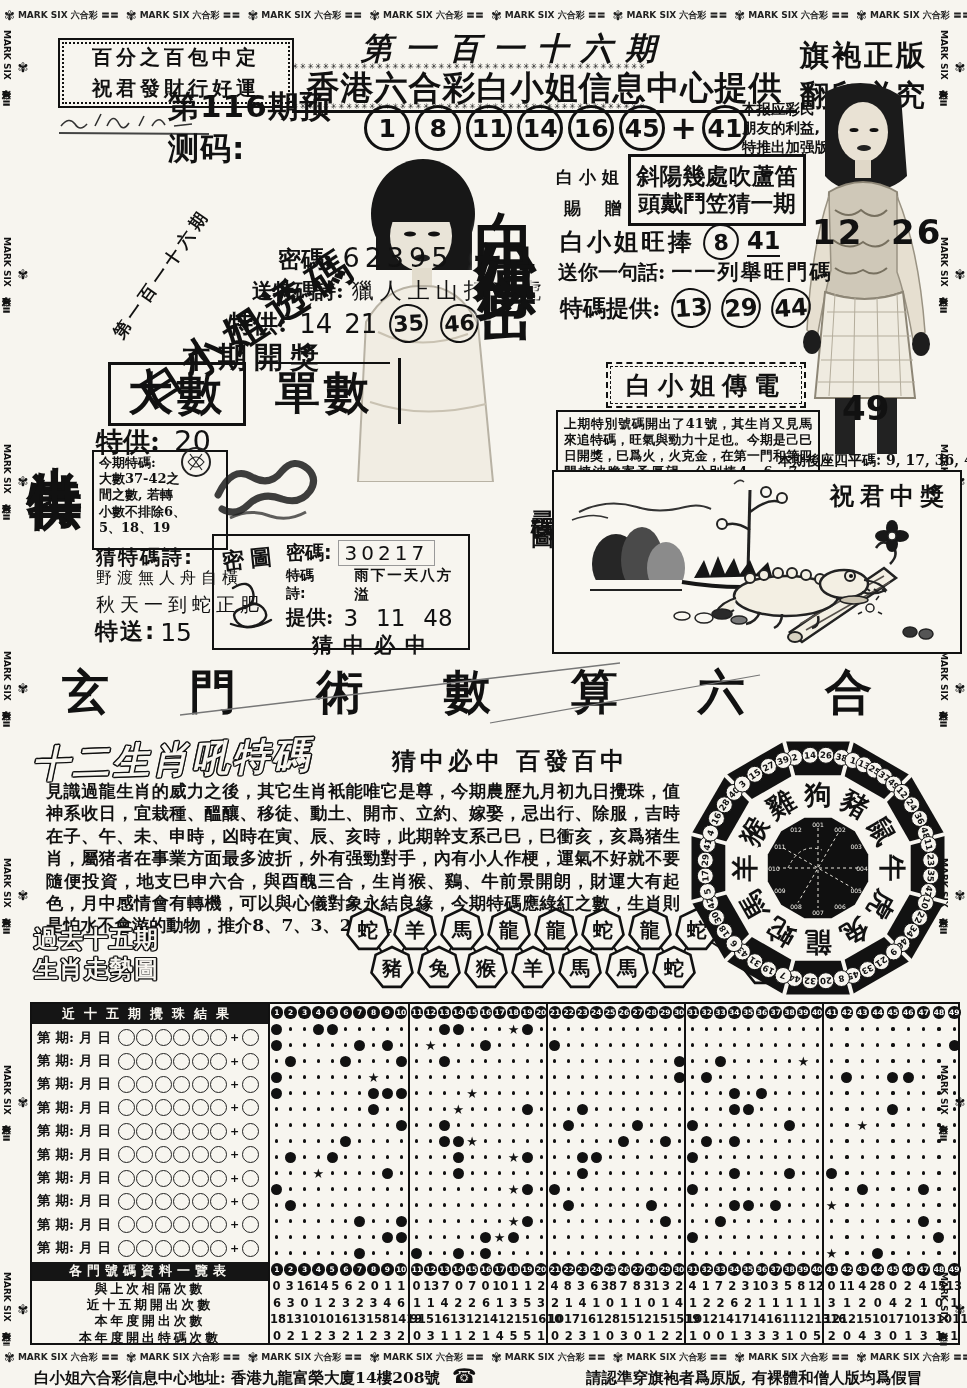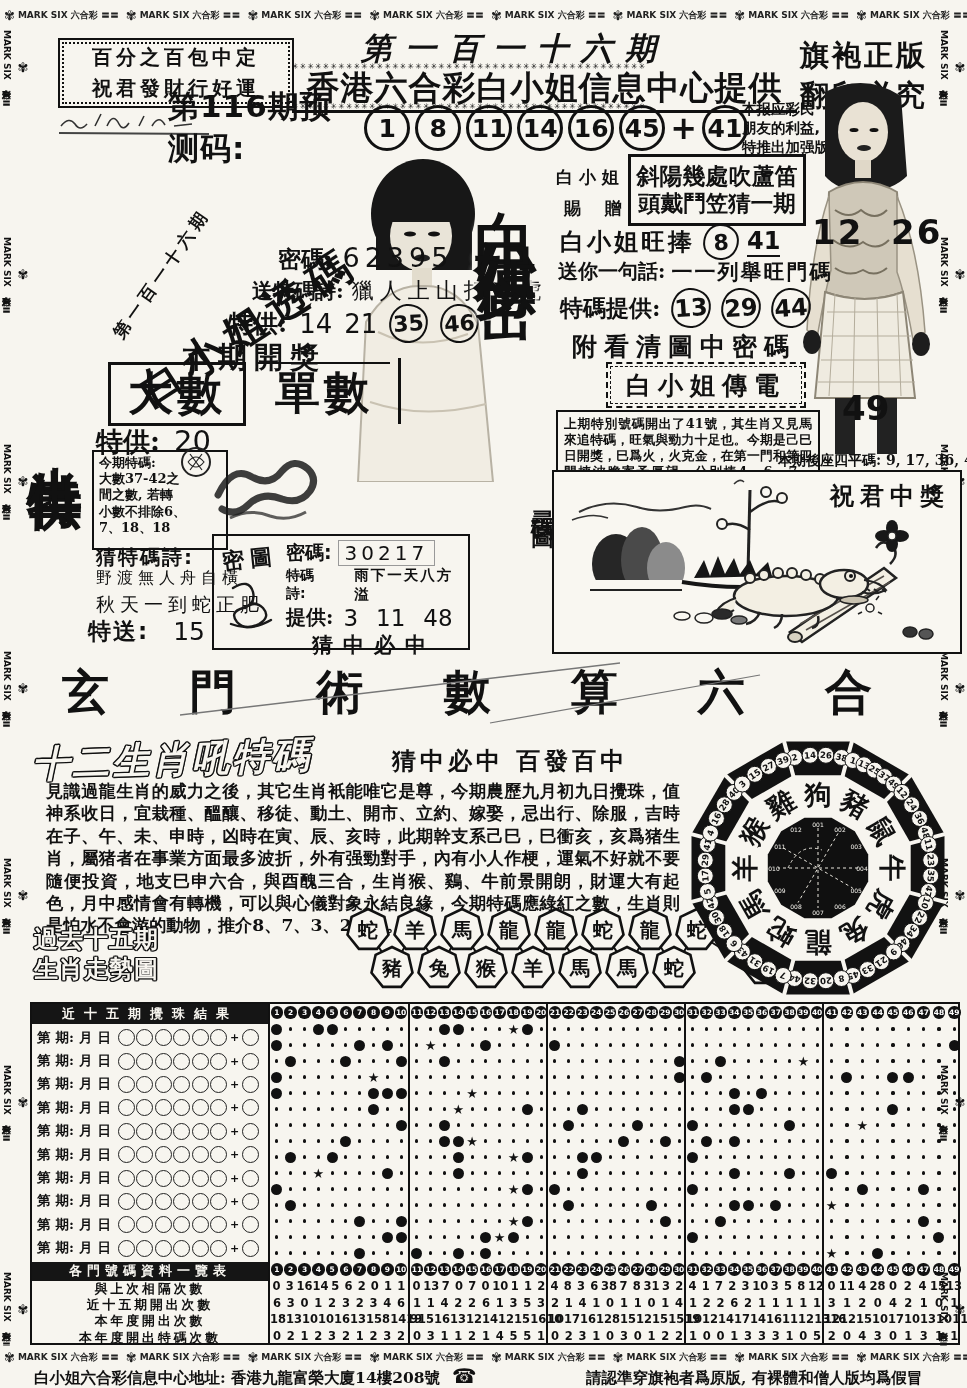--- a/index.html
+++ b/index.html
@@ -281,34 +281,34 @@
     <span style="font-size:29px;">20</span>
   </div>
 
   <div class="abs vtext serif b" style="left:28px;top:422px;font-size:55px;line-height:1;letter-spacing:4px;">生肖特供</div>
 
   <div class="abs serif b" style="left:92px;top:450px;width:122px;height:90px;border:2.5px solid #111;padding:3px 5px;font-size:13px;line-height:16.2px;">
     <div>今期特碼:</div>
     <div>大數37-42之</div>
     <div>間之數, 若轉</div>
     <div>小數不排除6、</div>
-    <div>7、18、18</div>
+    <div>5、18、19</div>
   </div>
 
   <svg class="abs" style="left:178px;top:440px;" width="150" height="95" viewBox="0 0 150 95">
     <circle cx="18" cy="22" r="14" fill="none" stroke="#222" stroke-width="2"></circle>
     <path d="M10,22 q8,-10 16,0 q-8,10 -16,0 M12,14 l12,16 M24,14 l-12,16" stroke="#222" stroke-width="1.2" fill="none"></path>
     <path d="M40,55 q14,-30 34,-18 q18,10 30,-6 q12,-14 26,-2 q10,10 2,22 q-10,14 -28,8 q-20,-8 -34,6 q-12,12 -26,4" fill="none" stroke="#1c1c1c" stroke-width="7" stroke-linecap="round" opacity="0.85"></path>
     <path d="M52,78 q20,-10 40,-2 q18,6 36,-4" fill="none" stroke="#1c1c1c" stroke-width="3" opacity="0.7"></path>
   </svg>
 
   <div class="abs b" style="left:96px;top:544px;font-size:20px;letter-spacing:2px;">猜特碼詩:</div>
   <div class="abs serif" style="left:96px;top:568px;font-size:16px;letter-spacing:5px;">野渡無人舟自橫</div>
   <div class="abs serif" style="left:96px;top:592px;font-size:19px;letter-spacing:5px;">秋天一到蛇正肥</div>
-  <div class="abs" style="left:88px;top:616px;display:flex;align-items:center;gap:24px;">
+  <div class="abs" style="left:95px;top:616px;display:flex;align-items:flex-end;gap:4px;">
     <span class="b" style="font-size:23px;letter-spacing:2px;">特送:</span>
     <span style="font-size:25px;">15</span>
   </div>
 
   <div class="abs vtext serif b" style="left:474px;top:162px;font-size:62px;line-height:1;letter-spacing:16px;text-shadow:0 0 6px #f7f5ef,0 0 6px #f7f5ef;">白小姐傳密</div>
   <div class="abs vtext serif b" style="left:532px;top:492px;font-size:23px;line-height:1;letter-spacing:8px;text-shadow:0 0 4px #f7f5ef;">尋碼圖</div>
 
   <div class="abs serif b" style="left:556px;top:166px;width:68px;height:54px;display:flex;flex-direction:column;justify-content:space-between;">
     <div style="font-size:17px;white-space:pre;">白 小 姐</div>
     <div style="font-size:17px;white-space:pre;padding-left:8px;">賜    贈</div>
@@ -316,33 +316,32 @@
   <div class="abs poembox" style="left:628px;top:154px;width:172px;height:66px;">
     <div style="font-size:23px;">斜陽幾處吹蘆笛</div>
     <div style="font-size:22.5px;">頭戴鬥笠猜一期</div>
   </div>
 
   <div class="abs" style="left:560px;top:224px;display:flex;align-items:center;gap:8px;">
     <span class="serif b" style="font-size:24px;letter-spacing:3px;">白小姐旺捧</span>
     <span class="hand-circle" style="width:32px;height:32px;font-size:22px;">8</span>
     <span class="b" style="font-size:24px;border-bottom:2px solid #111;">41</span>
   </div>
-  <div class="abs" style="left:558px;top:258px;display:flex;align-items:flex-start;gap:6px;">
+  <div class="abs" style="left:558px;top:258px;display:flex;align-items:center;gap:6px;">
     <span class="serif b" style="font-size:20px;">送你一句話:</span>
     <span class="serif b" style="font-size:21px;letter-spacing:2px;">一一列舉旺門碼</span>
   </div>
   <div class="abs" style="left:560px;top:288px;display:flex;align-items:center;gap:10px;">
     <span class="serif b" style="font-size:23px;">特碼提供:</span>
     <span id="tema-nums" style="display:inline-flex;gap:10px;">
         <span class="hand-circle" style="width: 36px; height: 36px; font-size: 24px;">13</span>
         <span class="hand-circle" style="width: 36px; height: 36px; font-size: 24px;">29</span>
         <span class="hand-circle" style="width: 36px; height: 36px; font-size: 24px;">44</span>
       </span>
   </div>
-  <div class="abs serif b" style="left:572px;top:330px;font-size:25px;letter-spacing:7px;">附看清圖中密碼</div>
   <div class="abs dashedbox" style="left:606px;top:362px;width:196px;height:42px;">
     <span class="serif b" style="font-size:25px;letter-spacing:7px;">白小姐傳電</span>
   </div>
 
   <div class="abs serif b" style="left:556px;top:410px;width:248px;height:96px;border:2.5px solid #111;padding:4px 6px;font-size:12.8px;line-height:16px;text-align:justify;">
     <span>上期特別號碼開出了41號，其生肖又見馬來追特碼，旺氣與勁力十足也。今期是己巳日開獎，巳爲火，火克金，在第一門和第四門揀波膽寄予厚望，分別捧4、6、7、32、38、39號。</span>
     <span style="font-size:19px;letter-spacing:3px;">敬請彩民留意!</span>
   </div>
 
   <div class="abs serif b" style="left:778px;top:452px;font-size:14px;white-space:nowrap;">本期後座四平碼: 9, 17, 36, 49</div>

